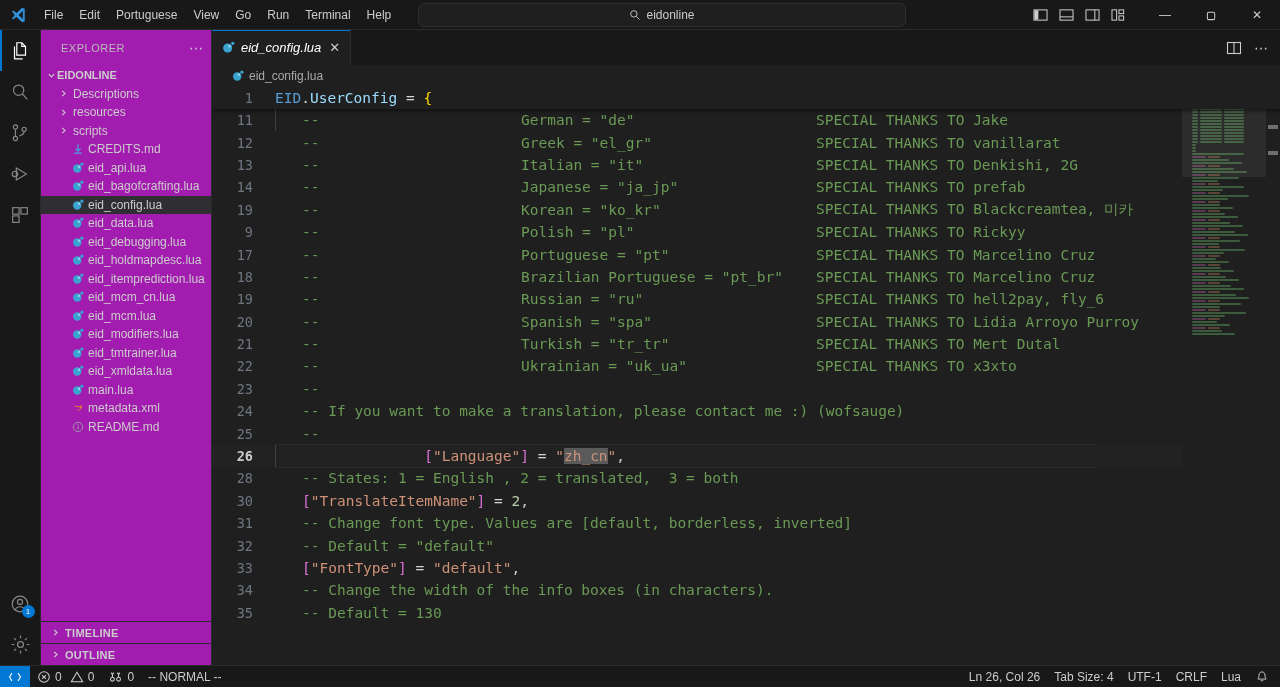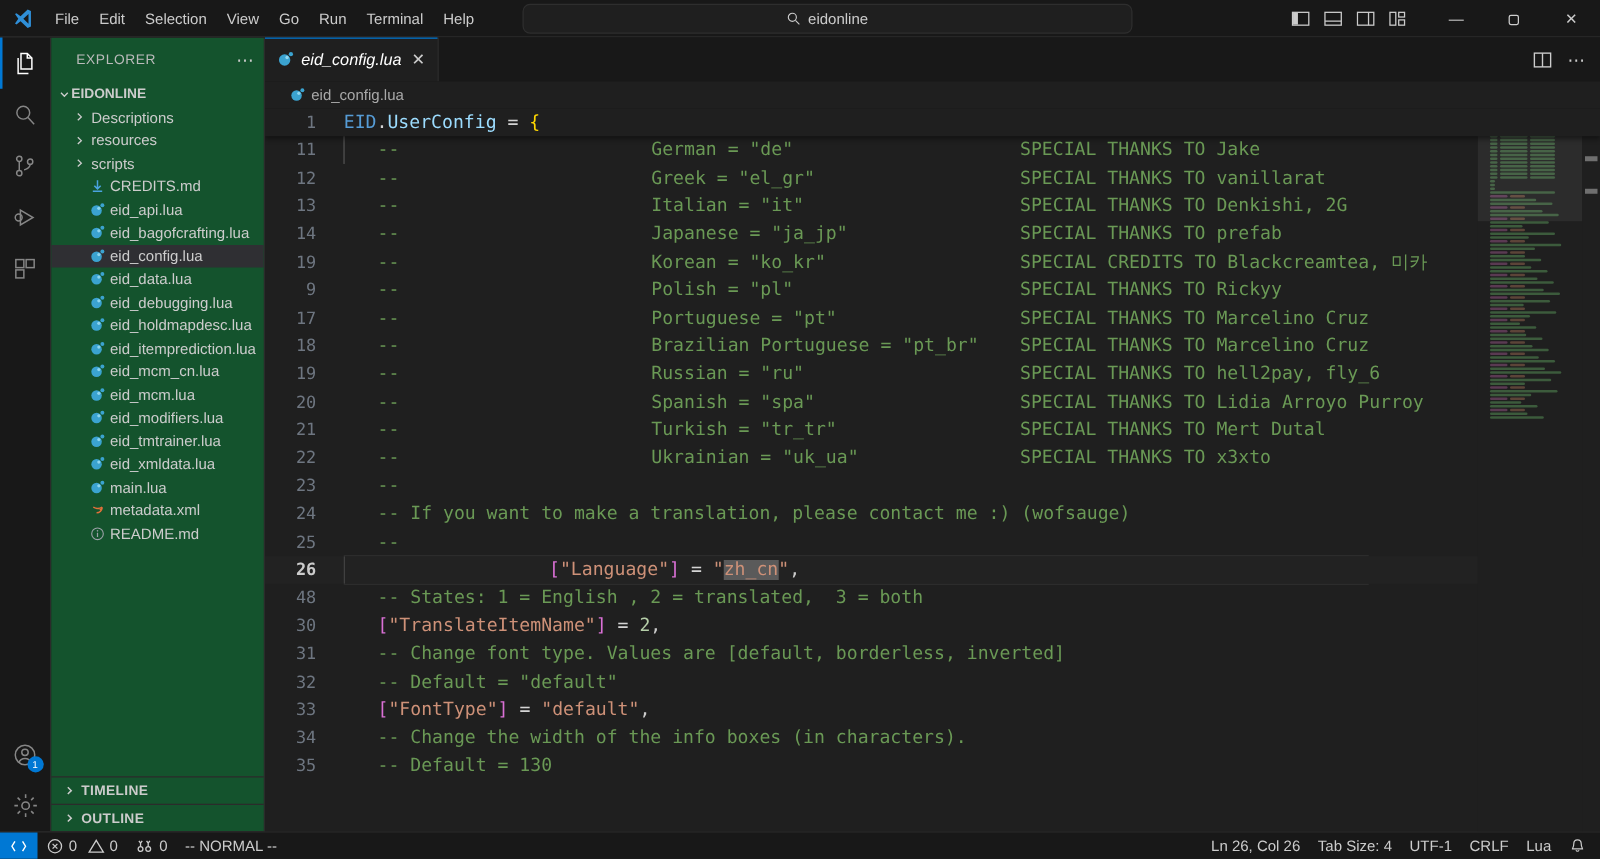--- a/index.html
+++ b/index.html
@@ -61,21 +61,21 @@
     content:""; position:absolute; left:0; top:0; bottom:0; width:2px; background:#0078d4;
   }
   .act-bottom { margin-top: auto; display:flex; flex-direction:column; align-items:center; }
   .badge-dot {
     position:absolute; right: 6px; bottom: 6px; background:#0078d4; color:#fff;
     font-size: 8px; width: 13px; height: 13px; border-radius:50%;
     display:flex; align-items:center; justify-content:center; font-family:"Liberation Sans",sans-serif;
   }
 
   
-  .sidebar { width: 171px; min-width:171px; background: #14532d; display:flex; flex-direction: column; border-right: 1px solid #2b2b2b;}
+  .sidebar { width: 171px; min-width:171px; background: #a21caf; display:flex; flex-direction: column; border-right: 1px solid #2b2b2b;}
   .sidebar-header {
     height: 35px; display:flex; align-items:center; justify-content: space-between;
     padding: 0 8px 0 20px;
   }
   .sidebar-title { font-size: 11px; letter-spacing: .5px; color:#bbbbbb; }
   .sidebar-more { color:#cccccc; font-size: 14px; line-height: 8px; }
   .tree { flex: 1; overflow: hidden; padding-top: 1px; }
   .tree-row {
     height: 18.5px; display:flex; align-items:center; font-size: 12px; color:#cccccc;
     padding-left: 8px; white-space: nowrap; position: relative;
@@ -121,21 +121,21 @@
   .code-lines { position:absolute; top:0; left:0; right:0; bottom:0; }
   .cl {
     height: 22.4px; display:flex; align-items:center;
     font-family: "DejaVu Sans Mono", monospace; font-size: 14.5px; white-space:pre;
   }
   .ln {
     width: 63px; min-width:63px; text-align:right; padding-right: 22px;
     color:#6e7681; font-family:"DejaVu Sans Mono", monospace; font-size: 13.5px;
   }
   .cl.current .ln { color:#cccccc; font-weight:bold; }
-  .cl.current { background: rgba(255,255,255,0.015); gap: 15px; }
+  .cl.current { background: rgba(255,255,255,0.015); }
   .cl.current::after {
     content:""; position:absolute; left:63px; right:185px; height:22.4px;
     border-top:1px solid #2c2c2c; border-bottom:1px solid #2c2c2c; pointer-events:none;
   }
   .guide { display:inline-block; width: 1px; height: 22.4px; background:#404040; vertical-align: middle; position:absolute; left:63px; top:0;}
 
   .c-comment { color:#6a9955; }
   .c-key     { color:#569cd6; }
   .c-prop    { color:#9cdcfe; }
   .c-str     { color:#ce9178; }
@@ -174,21 +174,21 @@
 
   <div class="titlebar">
     <div class="vscode-logo">
       <svg width="18" height="18" viewBox="0 0 24 24">
           <path fill="#2f8fd8" d="M17.5 2.2 9.9 9.3 5.6 6 4 6.9l3.5 5.1L4 17.1l1.6.9 4.3-3.3 7.6 7.1 3.5-1.6V3.8zm.9 4.6v10.4l-5.5-5.2z"></path>
         </svg>
     </div>
     <div class="menu">
       <div class="menu-item">File</div>
       <div class="menu-item">Edit</div>
-      <div class="menu-item">Selection</div>
+      <div class="menu-item">Portuguese</div>
       <div class="menu-item">View</div>
       <div class="menu-item">Go</div>
       <div class="menu-item">Run</div>
       <div class="menu-item">Terminal</div>
       <div class="menu-item">Help</div>
     </div>
 
     <div class="nav-arrows">
       <div class="nav-arrow">←</div>
       <div class="nav-arrow">→</div>
@@ -612,21 +612,21 @@
         <div class="code-lines" style="top:22px;">
 
           <div class="cl"><span class="ln">11</span><span class="guide"></span><span class="c-comment" style="display:inline-block;width:246px;padding-left:27px;">--</span><span class="c-comment" style="display:inline-block;width:295px;">German = "de"</span><span class="c-comment">SPECIAL THANKS TO Jake</span></div>
 
           <div class="cl"><span class="ln">12</span><span class="guide"></span><span class="c-comment" style="display:inline-block;width:246px;padding-left:27px;">--</span><span class="c-comment" style="display:inline-block;width:295px;">Greek = "el_gr"</span><span class="c-comment">SPECIAL THANKS TO vanillarat</span></div>
 
           <div class="cl"><span class="ln">13</span><span class="guide"></span><span class="c-comment" style="display:inline-block;width:246px;padding-left:27px;">--</span><span class="c-comment" style="display:inline-block;width:295px;">Italian = "it"</span><span class="c-comment">SPECIAL THANKS TO Denkishi, 2G</span></div>
 
           <div class="cl"><span class="ln">14</span><span class="guide"></span><span class="c-comment" style="display:inline-block;width:246px;padding-left:27px;">--</span><span class="c-comment" style="display:inline-block;width:295px;">Japanese = "ja_jp"</span><span class="c-comment">SPECIAL THANKS TO prefab</span></div>
 
-          <div class="cl"><span class="ln">19</span><span class="guide"></span><span class="c-comment" style="display:inline-block;width:246px;padding-left:27px;">--</span><span class="c-comment" style="display:inline-block;width:295px;">Korean = "ko_kr"</span><span class="c-comment">SPECIAL CREDITS TO Blackcreamtea, 미카</span></div>
+          <div class="cl"><span class="ln">19</span><span class="guide"></span><span class="c-comment" style="display:inline-block;width:246px;padding-left:27px;">--</span><span class="c-comment" style="display:inline-block;width:295px;">Korean = "ko_kr"</span><span class="c-comment">SPECIAL THANKS TO Blackcreamtea, 미카</span></div>
 
           <div class="cl"><span class="ln">9</span><span class="guide"></span><span class="c-comment" style="display:inline-block;width:246px;padding-left:27px;">--</span><span class="c-comment" style="display:inline-block;width:295px;">Polish = "pl"</span><span class="c-comment">SPECIAL THANKS TO Rickyy</span></div>
 
           <div class="cl"><span class="ln">17</span><span class="guide"></span><span class="c-comment" style="display:inline-block;width:246px;padding-left:27px;">--</span><span class="c-comment" style="display:inline-block;width:295px;">Portuguese = "pt"</span><span class="c-comment">SPECIAL THANKS TO Marcelino Cruz</span></div>
 
           <div class="cl"><span class="ln">18</span><span class="guide"></span><span class="c-comment" style="display:inline-block;width:246px;padding-left:27px;">--</span><span class="c-comment" style="display:inline-block;width:295px;">Brazilian Portuguese = "pt_br"</span><span class="c-comment">SPECIAL THANKS TO Marcelino Cruz</span></div>
 
           <div class="cl"><span class="ln">19</span><span class="guide"></span><span class="c-comment" style="display:inline-block;width:246px;padding-left:27px;">--</span><span class="c-comment" style="display:inline-block;width:295px;">Russian = "ru"</span><span class="c-comment">SPECIAL THANKS TO hell2pay, fly_6</span></div>
 
           <div class="cl"><span class="ln">20</span><span class="guide"></span><span class="c-comment" style="display:inline-block;width:246px;padding-left:27px;">--</span><span class="c-comment" style="display:inline-block;width:295px;">Spanish = "spa"</span><span class="c-comment">SPECIAL THANKS TO Lidia Arroyo Purroy</span></div>
@@ -642,21 +642,21 @@
           <div class="cl"><span class="ln">25</span><span class="guide"></span><span class="c-comment" style="padding-left:27px;">--</span></div>
 
           <div class="cl current" style="position:relative;">
             <span class="ln">26</span><span class="guide"></span>
             <span style="padding-left:27px;">
               <span class="c-brack-p">[</span><span class="c-str">"Language"</span><span class="c-brack-p">]</span><span class="c-op"> = </span><span class="c-str">"</span><span class="sel">zh_cn</span><span class="c-str">"</span><span class="c-punct">,</span>
             </span>
           </div>
 
 
-          <div class="cl"><span class="ln">48</span><span class="guide"></span><span class="c-comment" style="padding-left:27px;">-- States: 1 = English , 2 = translated,  3 = both</span></div>
+          <div class="cl"><span class="ln">28</span><span class="guide"></span><span class="c-comment" style="padding-left:27px;">-- States: 1 = English , 2 = translated,  3 = both</span></div>
 
 
           <div class="cl">
             <span class="ln">30</span><span class="guide"></span>
             <span style="padding-left:27px;"><span class="c-brack-p">[</span><span class="c-str">"TranslateItemName"</span><span class="c-brack-p">]</span><span class="c-op"> = </span><span class="c-num">2</span><span class="c-punct">,</span></span>
           </div>
 
           <div class="cl"><span class="ln">31</span><span class="guide"></span><span class="c-comment" style="padding-left:27px;">-- Change font type. Values are [default, borderless, inverted]</span></div>
 
           <div class="cl"><span class="ln">32</span><span class="guide"></span><span class="c-comment" style="padding-left:27px;">-- Default = "default"</span></div>

